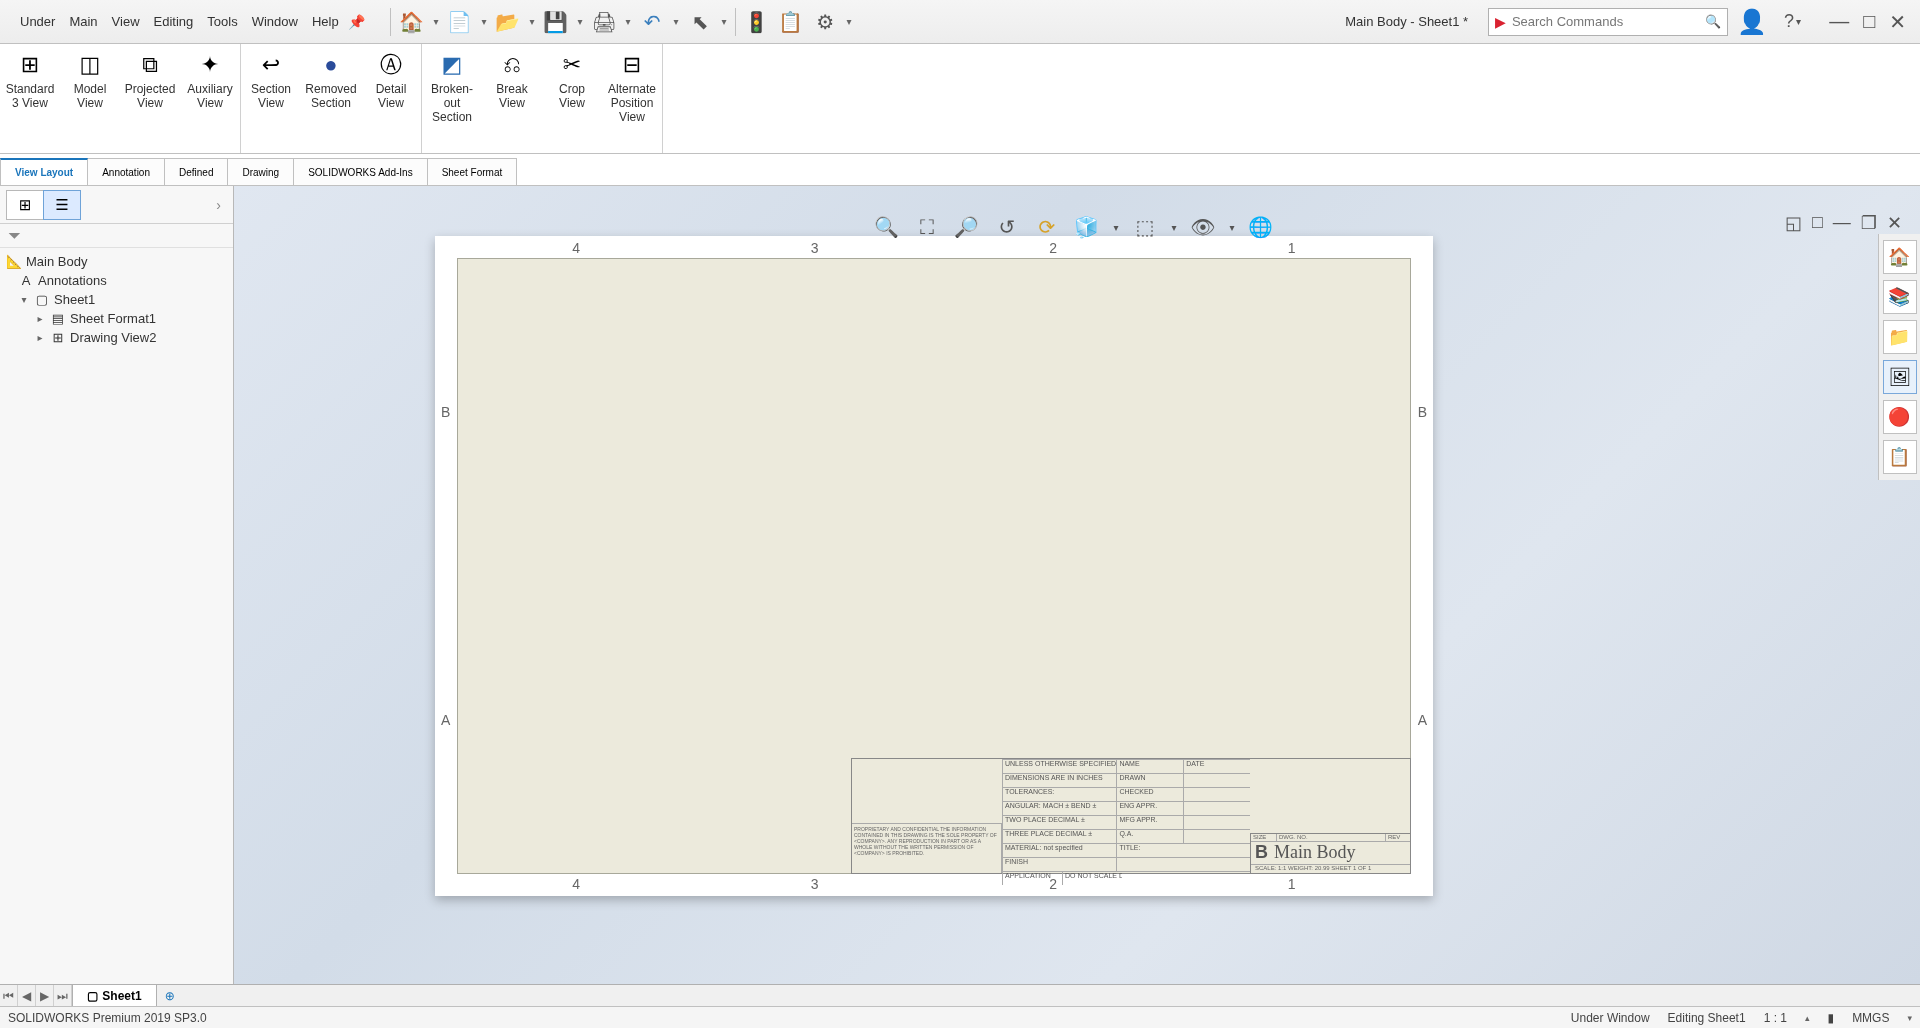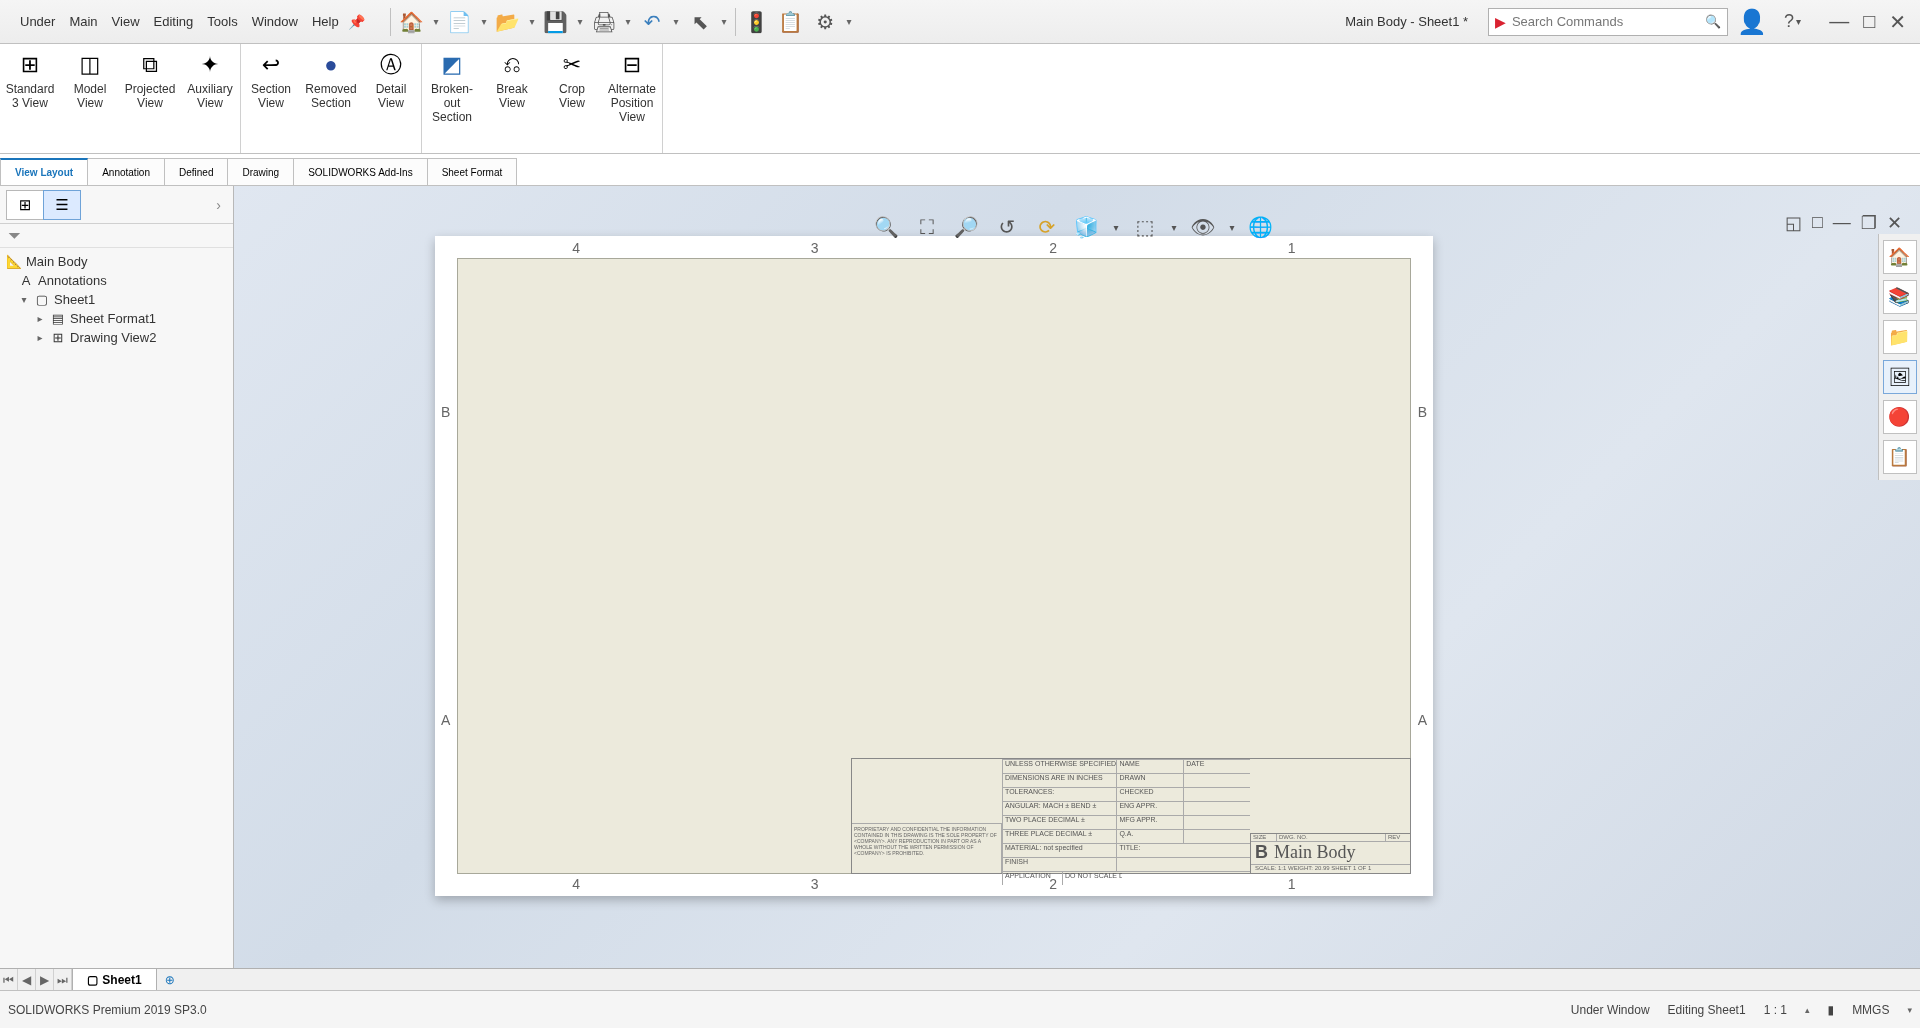--- a/index.html
+++ b/index.html
@@ -85,21 +85,21 @@
 .tp-btn { width: 34px; height: 34px; display: flex; align-items: center; justify-content: center; border: 1px solid #c0c0c0; background: #fff; font-size: 18px; cursor: pointer; }
 
 
 .bottom-tabs { height: 22px; background: #f0f0f0; border-top: 1px solid #b0b0b0; display: flex; align-items: stretch; font-size: 12px; }
 .bt-nav { display: flex; border-right: 1px solid #b0b0b0; }
 .bt-nav span { width: 18px; display: flex; align-items: center; justify-content: center; color: #666; border-right: 1px solid #d0d0d0; cursor: pointer; }
 .bt-tab { padding: 0 14px; display: flex; align-items: center; background: #fff; border-right: 1px solid #b0b0b0; font-weight: bold; gap: 4px; }
 .bt-add { width: 26px; display: flex; align-items: center; justify-content: center; color: #1a75bb; cursor: pointer; }
 
 
-.statusbar { height: 38px; background: #f5f5f5; border-top: 1px solid #c0c0c0; display: flex; align-items: center; font-size: 12px; color: #444; padding: 0 8px; }
+.statusbar { height: 22px; background: #f5f5f5; border-top: 1px solid #c0c0c0; display: flex; align-items: center; font-size: 12px; color: #444; padding: 0 8px; }
 .statusbar .ss { margin-left: 18px; }
 .statusbar .spacer { flex: 1; }
 </style>
 </head>
 <body>
 
 <div class="titlebar">
   <div class="menubar">
     <span>Under</span>
     <span>Main</span>

